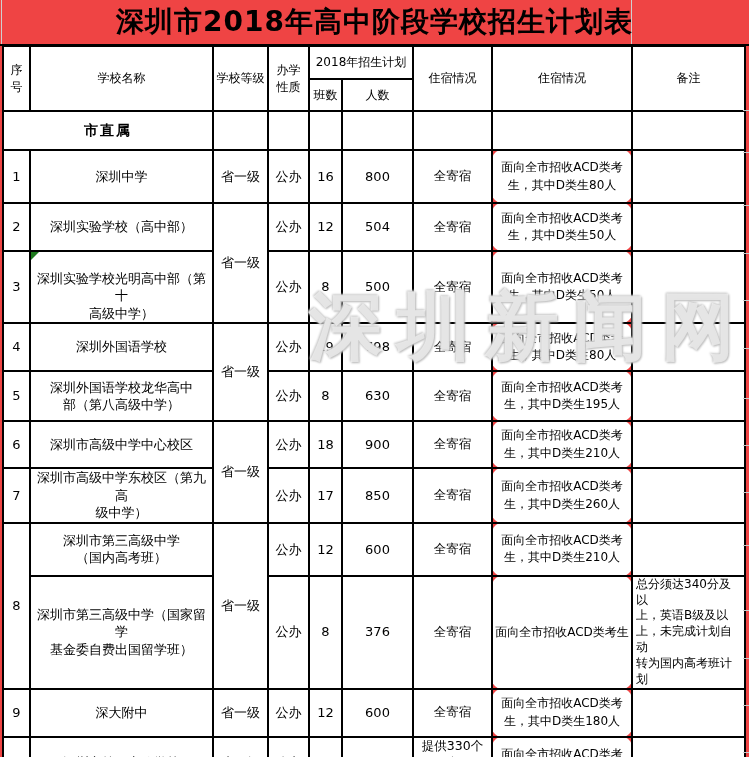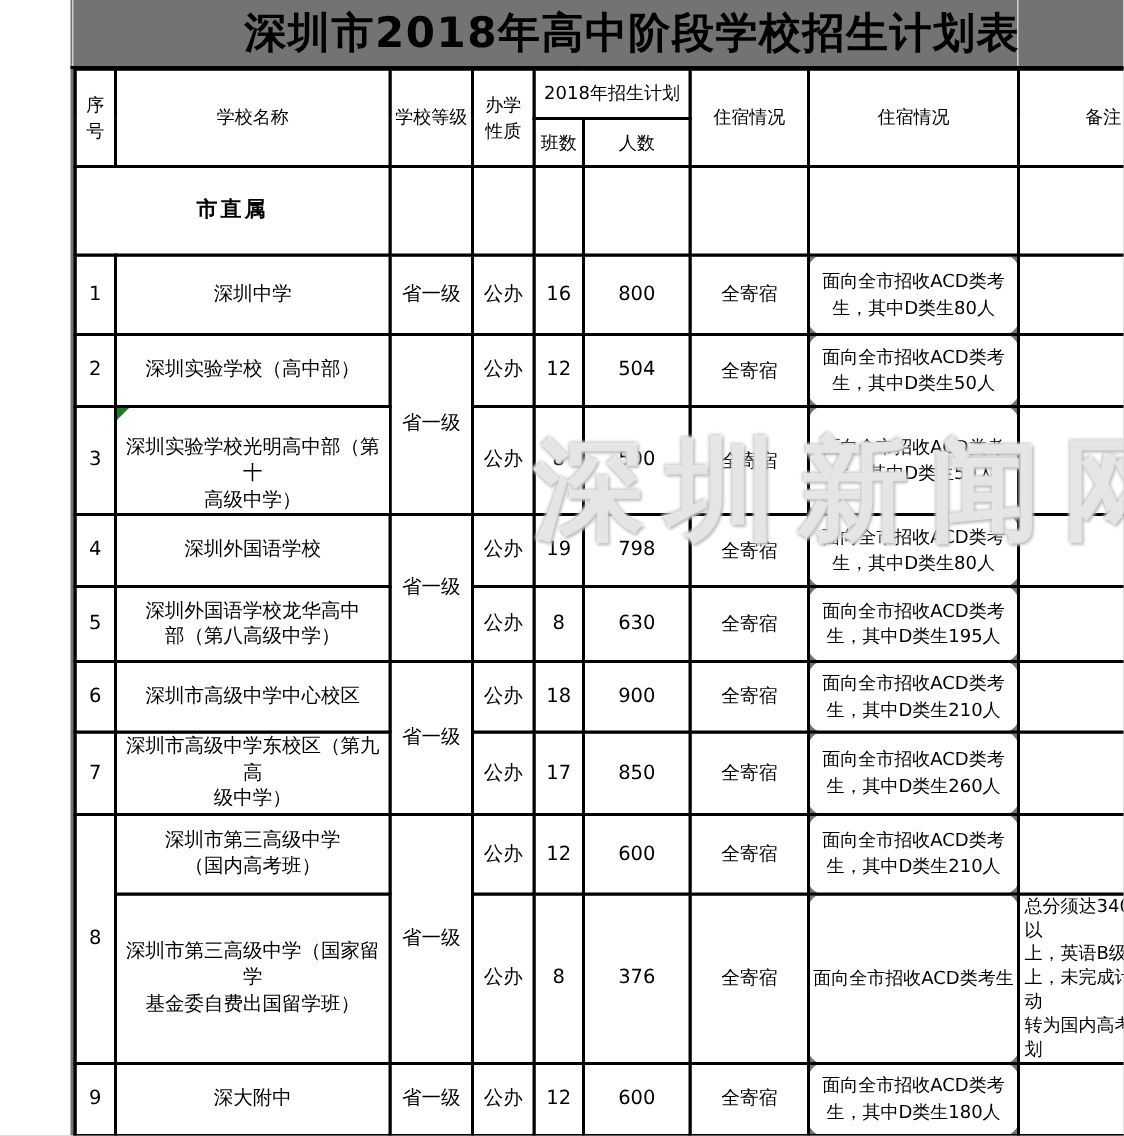--- a/index.html
+++ b/index.html
@@ -1,18 +1,18 @@
 <!DOCTYPE html>
 <html><head>
 <meta charset="utf-8">
 <style>
   html,body{margin:0;padding:0;background:#fff;}
   body{width:749px;height:757px;overflow:hidden;position:relative;
        font-family:"DejaVu Sans","Liberation Sans",sans-serif;color:#000;}
-  .page{position:absolute;inset:0;background:#737373;margin-left:47px;}
+  .page{position:absolute;inset:0;background:#ef4444;}
 
   
   .gray-v{position:absolute;width:1px;background:#cfcfcf;}
   .gray-tick{position:absolute;height:1px;width:6px;left:743px;background:#c9c9c9;}
   .top-rule{position:absolute;left:0;top:44px;width:749px;height:2px;background:#000;}
 
   .title{position:absolute;left:0;top:0;width:749px;height:44px;
          display:flex;align-items:center;justify-content:center;
          font-size:28px;font-weight:700;letter-spacing:1px;}
 
@@ -73,21 +73,21 @@
         <th rowspan="2">住宿情况</th>
         <th rowspan="2">住宿情况</th>
         <th rowspan="2">备注</th>
       </tr>
       <tr style="height:32px">
         <th>班数</th>
         <th>人数</th>
       </tr>
     </thead>
     <tbody>
-      <tr class="section" style="height:59px">
+      <tr class="section" style="height:39px">
         <td colspan="2">市直属</td>
         <td></td>
         <td></td>
         <td></td>
         <td></td>
         <td></td>
         <td></td>
         <td></td>
       </tr>
 

